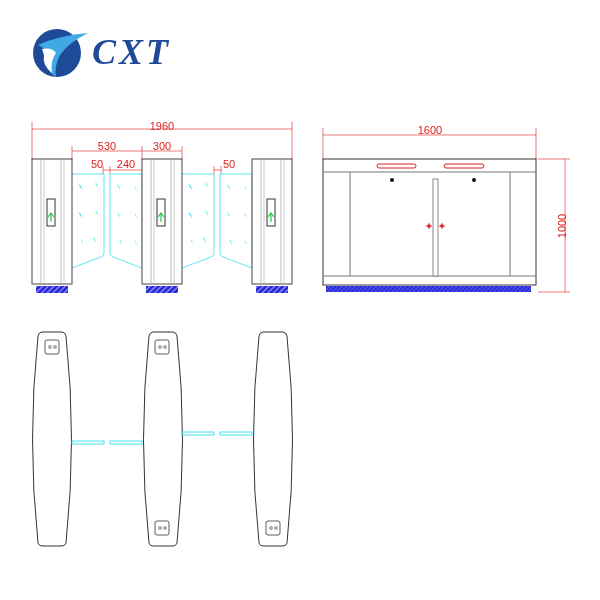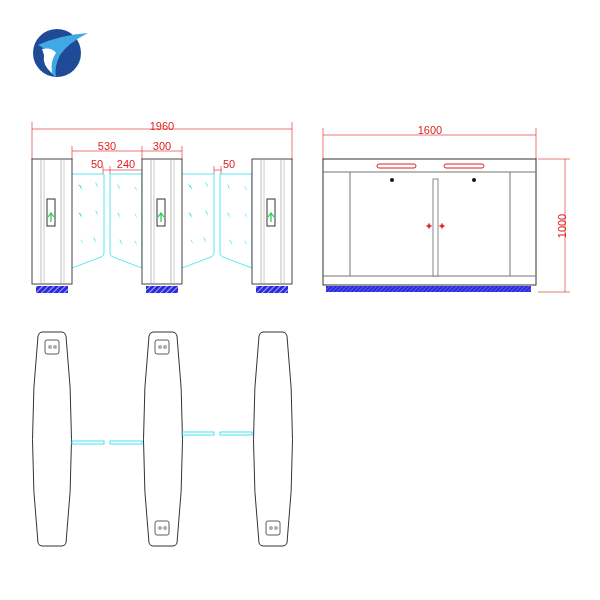--- a/index.html
+++ b/index.html
@@ -11,20 +11,21 @@
 </style>
 </head>
 <body>
 
 <div class="logo">
   <svg width="60" height="55" viewBox="0 0 60 55">
     <circle cx="27" cy="28" r="24" fill="#1f4a97"></circle>
     <path d="M8 20 Q30 10 58 8 Q38 18 30 30 Q24 42 26 52 Q14 44 16 32 Q18 24 8 20 Z" fill="#3fa9e6"></path>
     <path d="M12 24 Q22 22 26 28 Q20 36 22 48 Q12 40 14 30 Z" fill="#ffffff"></path>
   </svg>
+  <span class="logo-text">CXT</span>
 </div>
 
 <svg class="drawing" width="600" height="600" viewBox="0 0 600 600">
   <defs>
     <pattern id="hatch" width="4" height="4" patternUnits="userSpaceOnUse" patternTransform="rotate(45)">
       <rect width="4" height="4" fill="#2a2ae0"></rect>
       <line x1="0" y1="0" x2="0" y2="4" stroke="#ffffff" stroke-width="1.2"></line>
     </pattern>
     <pattern id="hatchfine" width="3" height="3" patternUnits="userSpaceOnUse" patternTransform="rotate(45)">
       <rect width="3" height="3" fill="#2a2ae0"></rect>

